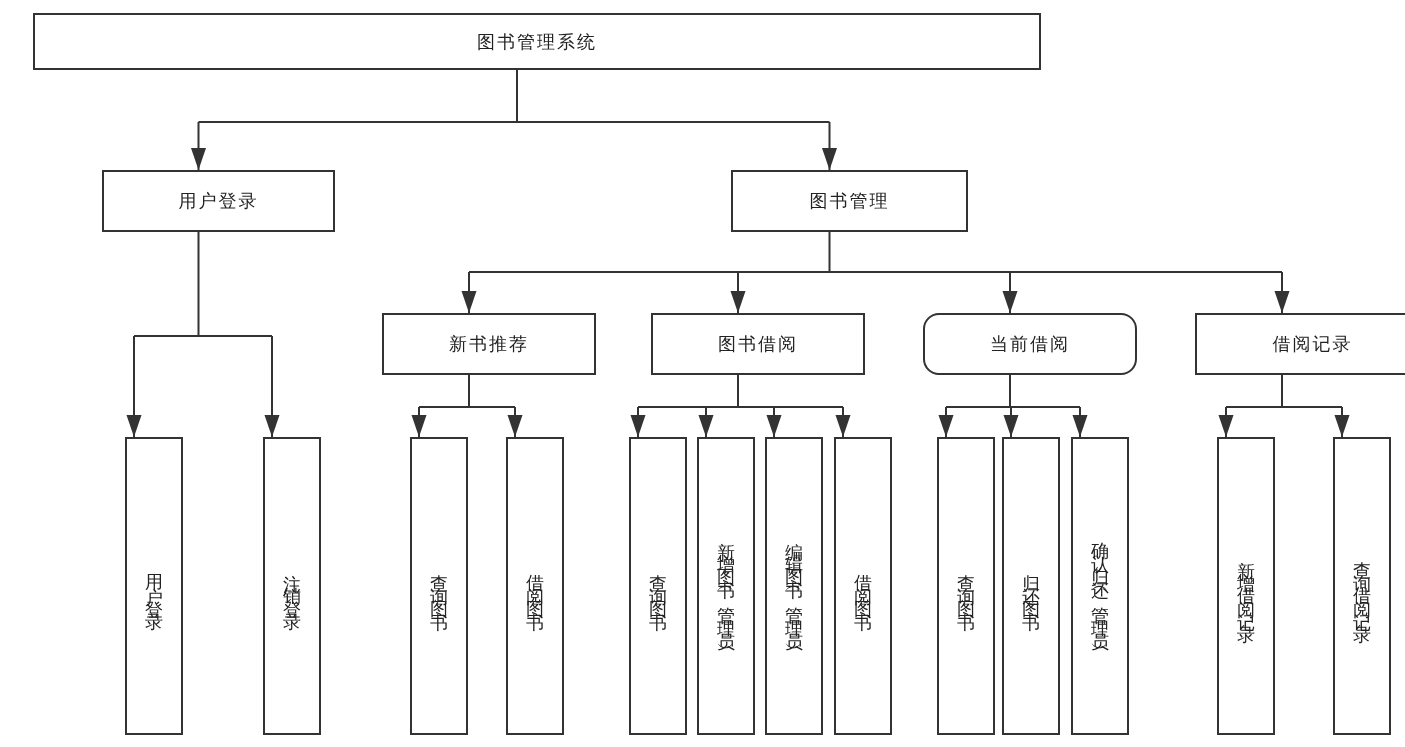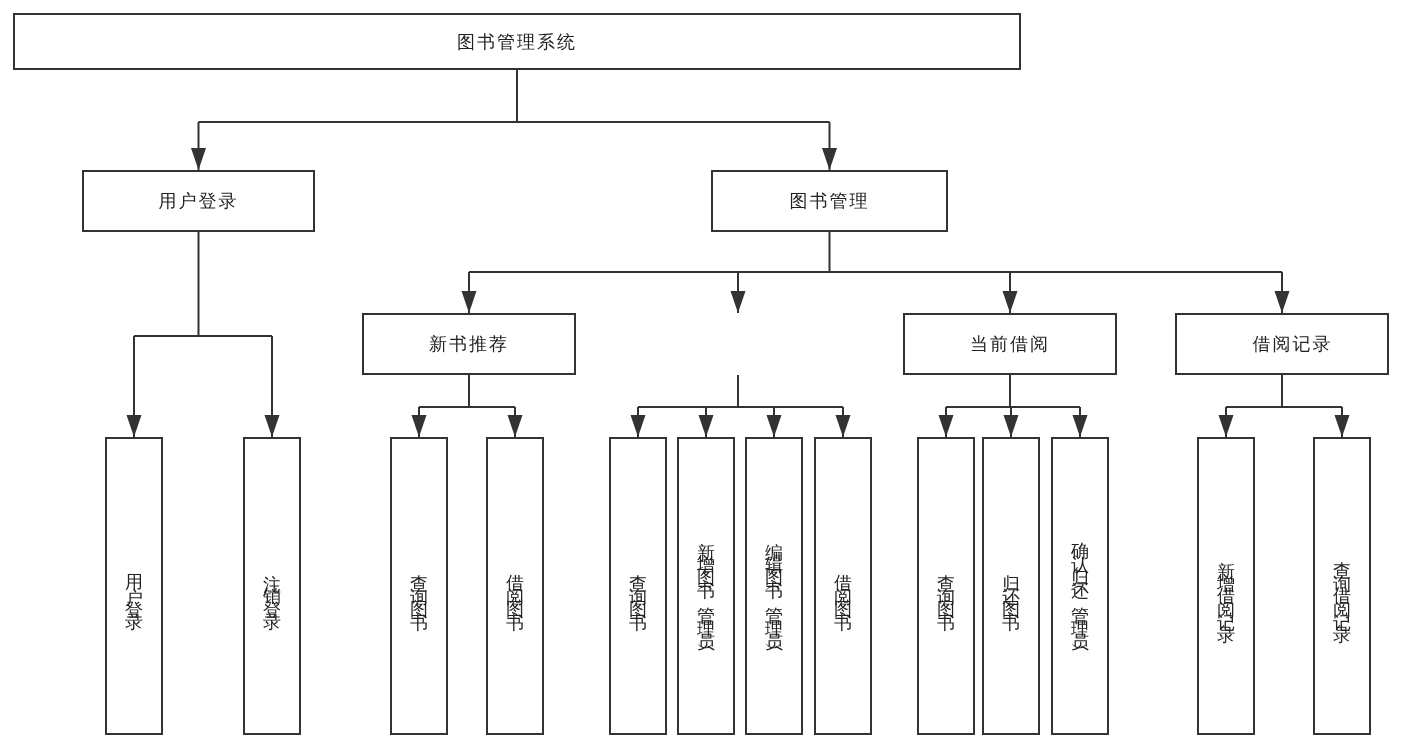--- a/index.html
+++ b/index.html
@@ -25,20 +25,21 @@
   .node {
     position: absolute;
     box-sizing: border-box;
     background: #ffffff;
     border: 2px solid #333333;
     display: flex;
     align-items: center;
     justify-content: center;
     color: #222222;
     z-index: 1;
+    margin-left: 20px;
   }
   .hnode {
     font-size: 18px;
     letter-spacing: 2px;
   }
   .leaf .vtext {
     writing-mode: vertical-lr;
     text-orientation: mixed;
     font-size: 18px;
     line-height: 1;
@@ -102,21 +103,24 @@
   <div class="node hnode" style="left:82px; top:170px; width:233px; height:62px;">
     <span>用户登录</span>
   </div>
   <div class="node hnode" style="left:362px; top:313px; width:214px; height:62px;">
     <span>新书推荐</span>
   </div>
 
   <div class="node hnode" style="left:711px; top:170px; width:237px; height:62px;">
     <span>图书管理</span>
   </div>
-  <div class="node hnode" style="left:903px; top:313px; width:214px; height:62px;">
+  <div class="node hnode" style="left:631px; top:313px; width:214px; height:62px;">
+    <span>图书借阅</span>
+  </div>
+  <div class="node hnode" style="left:903px; top:313px; width:214px; height:62px;border-radius:16px;">
     <span>当前借阅</span>
   </div>
   <div class="node hnode" style="left:1175px; top:313px; width:214px; height:62px;padding-left:21px;">
     <span>借阅记录</span>
   </div>
 
   <div class="node leaf" style="left:105px; top:437px; width:58px; height:298px;">
     <span class="vtext">用户登录</span>
   </div>
   <div class="node leaf" style="left:243px; top:437px; width:58px; height:298px;">

